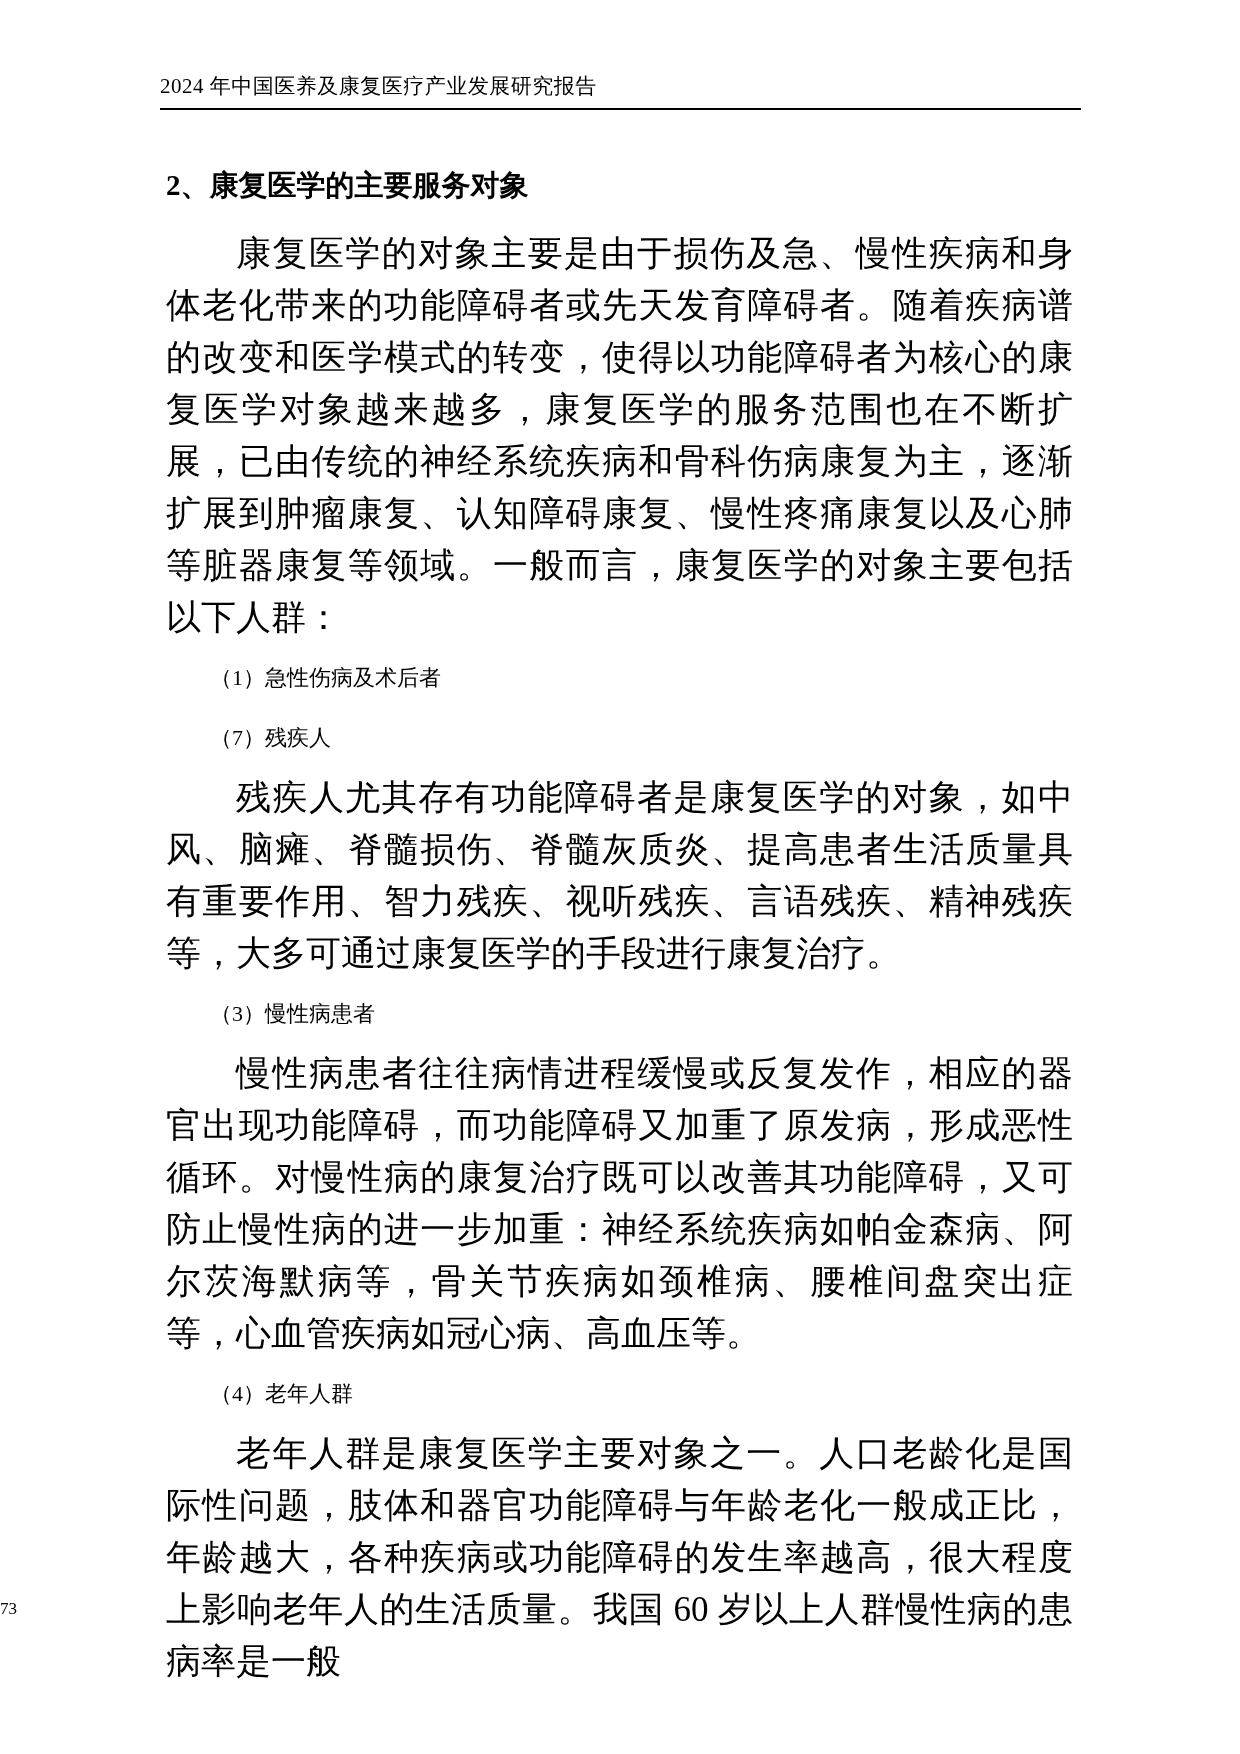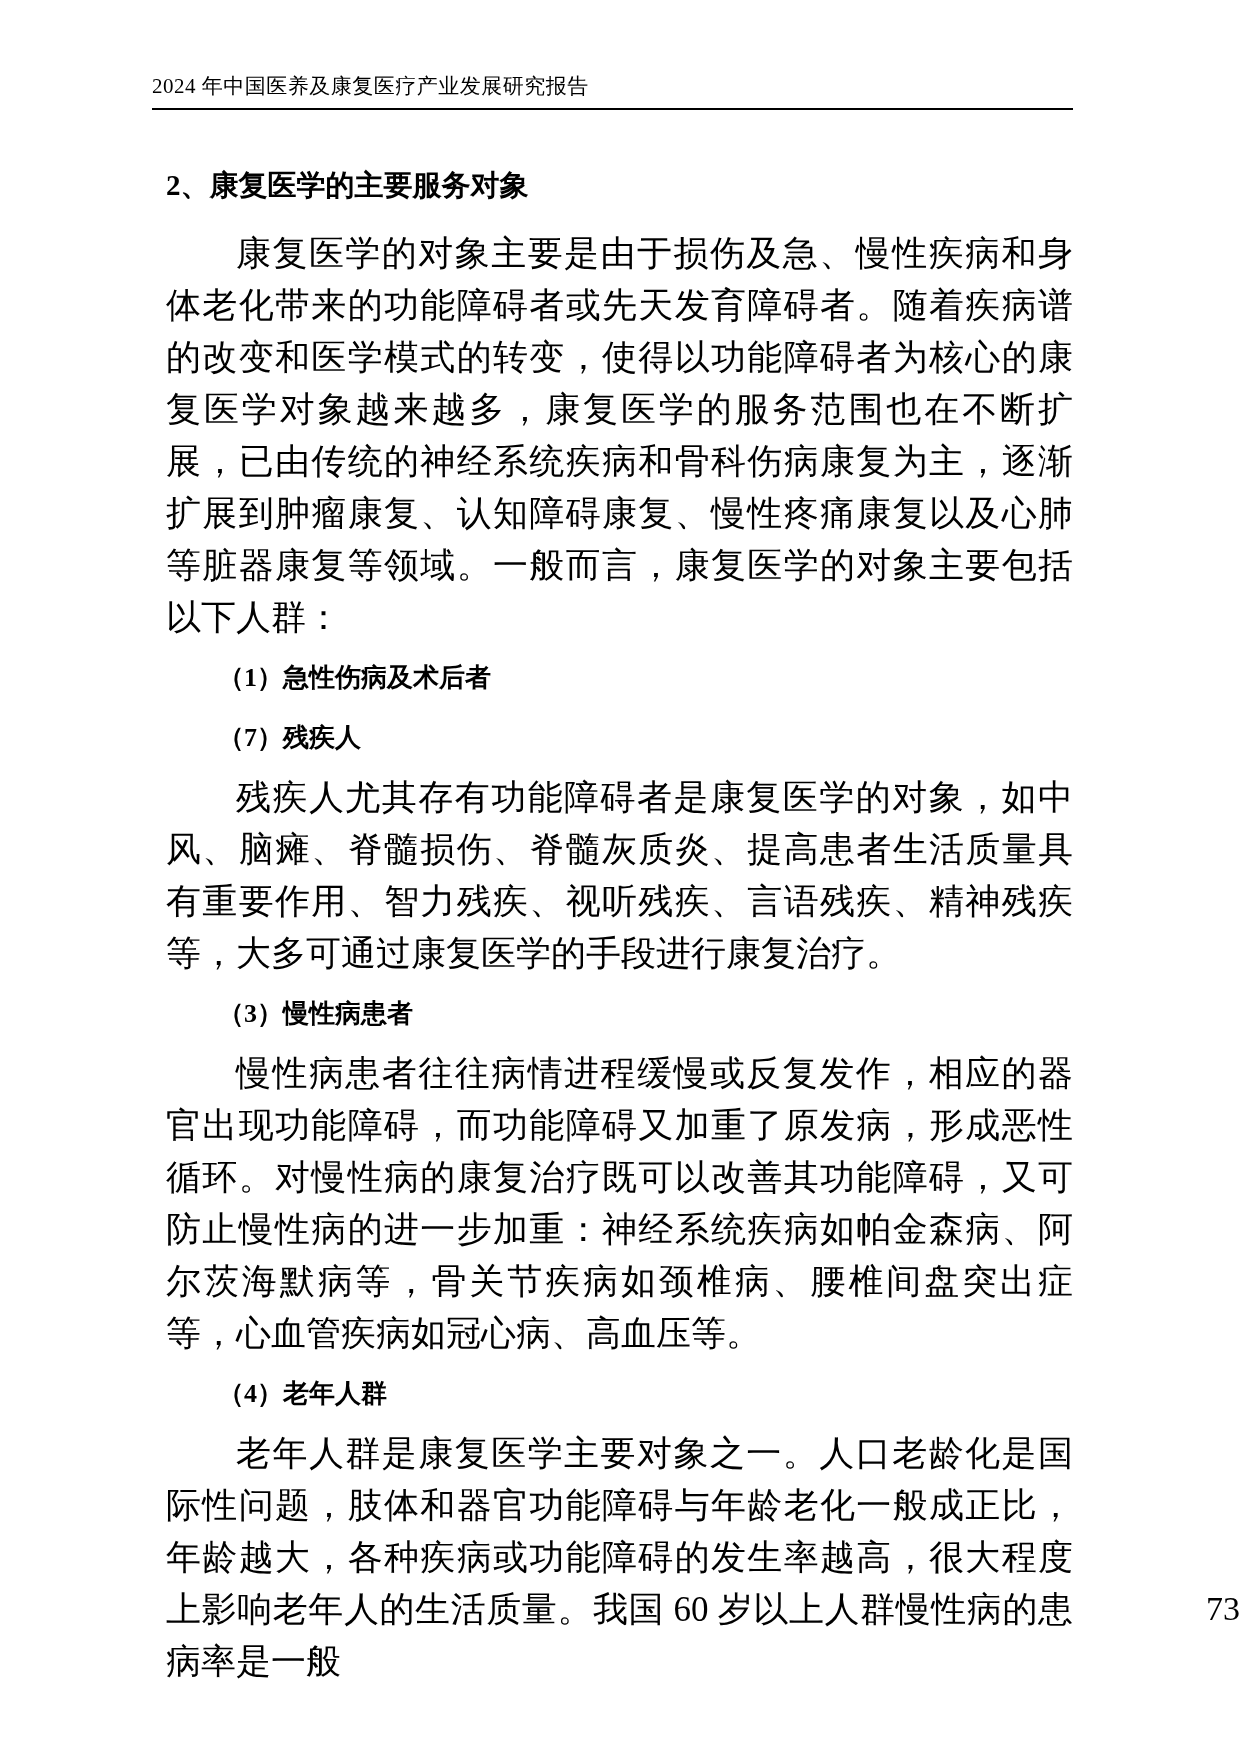--- a/index.html
+++ b/index.html
@@ -12,21 +12,21 @@
     width: 1240px;
     height: 1754px;
     margin: 0 auto;
     background: #ffffff;
     color: #000000;
     font-family: "Liberation Serif", "DejaVu Serif", serif;
     overflow: hidden;
   }
   .running-header {
     position: absolute;
-    left: 152px;
+    left: 160px;
     top: 74px;
     width: 921px;
     border-bottom: 2px solid #000000;
     padding-bottom: 10px;
     font-size: 21px;
     line-height: 24px;
     letter-spacing: 0.5px;
     white-space: nowrap;
   }
   .content {
@@ -43,32 +43,31 @@
   }
   .para {
     margin: 0;
     font-size: 35px;
     line-height: 52px;
     text-align: justify;
     text-indent: 2em;
   }
   .subheading {
     margin: 8px 0;
-    font-size: 26px;
+    font-size: 22px;
     line-height: 52px;
     text-indent: 2em;
-    font-weight: bold;
   }
   .page-footer {
     position: absolute;
     left: 0;
     top: 1594px;
     width: 100%;
-    text-align: right;
-    font-size: 34px;
+    text-align: left;
+    font-size: 17px;
     line-height: 30px;
   }
 </style>
 </head>
 <body>
 
 <div class="page">
 
   <div class="running-header">
     <span>2024 年中国医养及康复医疗产业发展研究报告</span>

